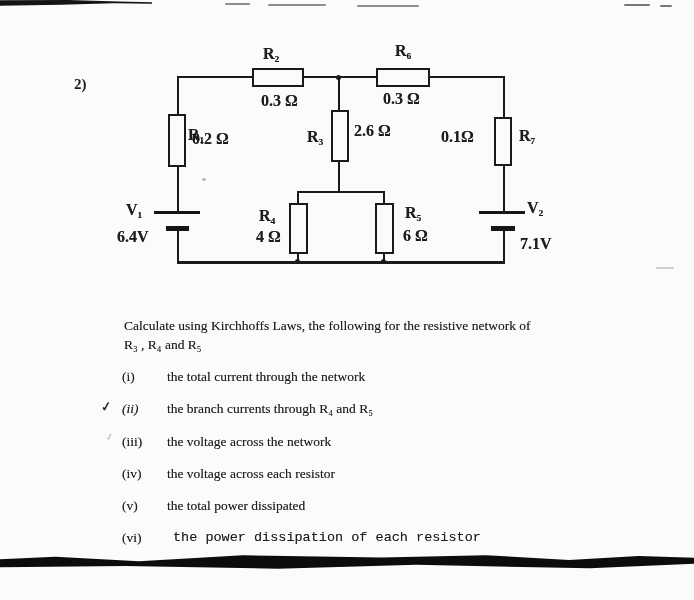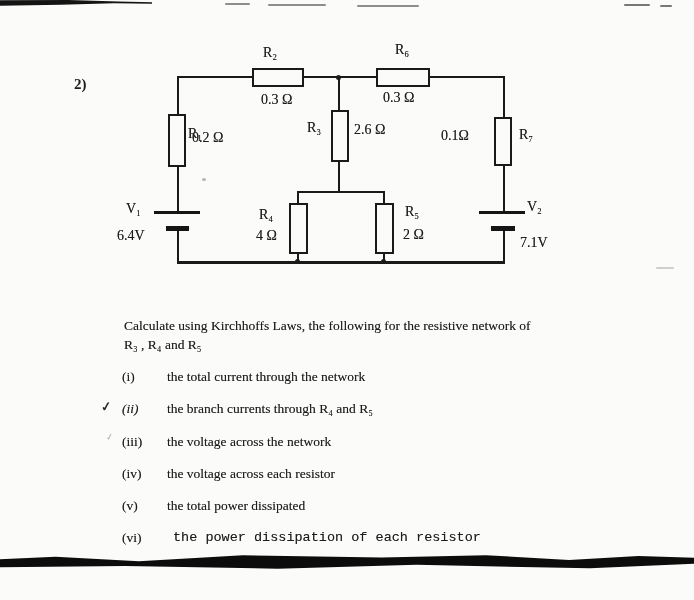--- a/index.html
+++ b/index.html
@@ -15,21 +15,21 @@
   .dash{position:absolute;height:2px;background:#8d8d8d;border-radius:1px;}
   .bottom-bar{position:absolute;left:0;top:555px;width:694px;height:14px;background:#0c0c0c;
     clip-path:polygon(0 30%,8% 12%,20% 45%,35% 2%,55% 18%,70% 2%,82% 35%,92% 8%,100% 20%,100% 62%,85% 95%,60% 70%,40% 98%,18% 78%,0 88%);}
   .smudge{position:absolute;background:#c6c6c6;border-radius:50%;}
   
   .w{position:absolute;background:#1a1a1a;}
   .box{position:absolute;background:#fbfbf9;border:2px solid #1a1a1a;box-sizing:border-box;}
   .plate{position:absolute;background:#151515;}
   .dot{position:absolute;width:5px;height:5px;background:#1a1a1a;border-radius:50%;}
   
-  .lbl{position:absolute;font-size:14px;font-weight:normal;white-space:nowrap;
+  .lbl{position:absolute;font-size:16px;font-weight:bold;white-space:nowrap;
     text-shadow:0 0 .4px rgba(20,20,20,.55);}
   .pnum{position:absolute;font-size:15px;font-weight:bold;}
   .q{position:absolute;font-size:13.5px;white-space:nowrap;text-shadow:0 0 .3px rgba(20,20,20,.45);}
   .check{position:absolute;font-size:13px;font-weight:bold;color:#2a2a2a;transform:rotate(-8deg);}
   .check.faint{font-size:9px;color:#bdbdbd;transform:rotate(-14deg);}
 </style>
 </head>
 <body>
 
 <div class="page">
@@ -85,30 +85,30 @@
 
     <div class="plate" style="left:479px;top:211px;width:46px;height:3px;"></div>
     <div class="plate" style="left:491px;top:226px;width:24px;height:5px;"></div>
 
     <div class="lbl" style="left:263px;top:45px;">R₂</div>
     <div class="lbl" style="left:261px;top:92px;">0.3 Ω</div>
     <div class="lbl" style="left:395px;top:42px;">R₆</div>
     <div class="lbl" style="left:383px;top:90px;">0.3 Ω</div>
     <div class="lbl" style="left:156px;top:126px;margin-left:32px;">R₁</div>
     <div class="lbl" style="left:192px;top:130px;">0.2 Ω</div>
-    <div class="lbl" style="left:307px;top:120px;">R₃</div>
+    <div class="lbl" style="left:307px;top:128px;">R₃</div>
     <div class="lbl" style="left:354px;top:122px;">2.6 Ω</div>
     <div class="lbl" style="left:441px;top:128px;">0.1Ω</div>
     <div class="lbl" style="left:519px;top:127px;">R₇</div>
     <div class="lbl" style="left:126px;top:201px;">V₁</div>
     <div class="lbl" style="left:117px;top:228px;">6.4V</div>
     <div class="lbl" style="left:259px;top:207px;">R₄</div>
     <div class="lbl" style="left:256px;top:228px;">4 Ω</div>
     <div class="lbl" style="left:405px;top:204px;">R₅</div>
-    <div class="lbl" style="left:403px;top:227px;">2 Ω</div>
+    <div class="lbl" style="left:403px;top:227px;">6 Ω</div>
     <div class="lbl" style="left:527px;top:199px;">V₂</div>
     <div class="lbl" style="left:520px;top:227px;margin-top:8px;">7.1V</div>
   </div>
 
   <div>
     <div class="q" style="left:124px;top:318px;text-align:right;">Calculate using Kirchhoffs Laws, the following for the resistive network of</div>
     <div class="q" style="left:124px;top:337px;">R₃ , R₄ and R₅</div>
 
     <div class="check" style="left:101px;top:399px;">✓</div>
     <div class="check faint" style="left:106px;top:432px;">✓</div>

